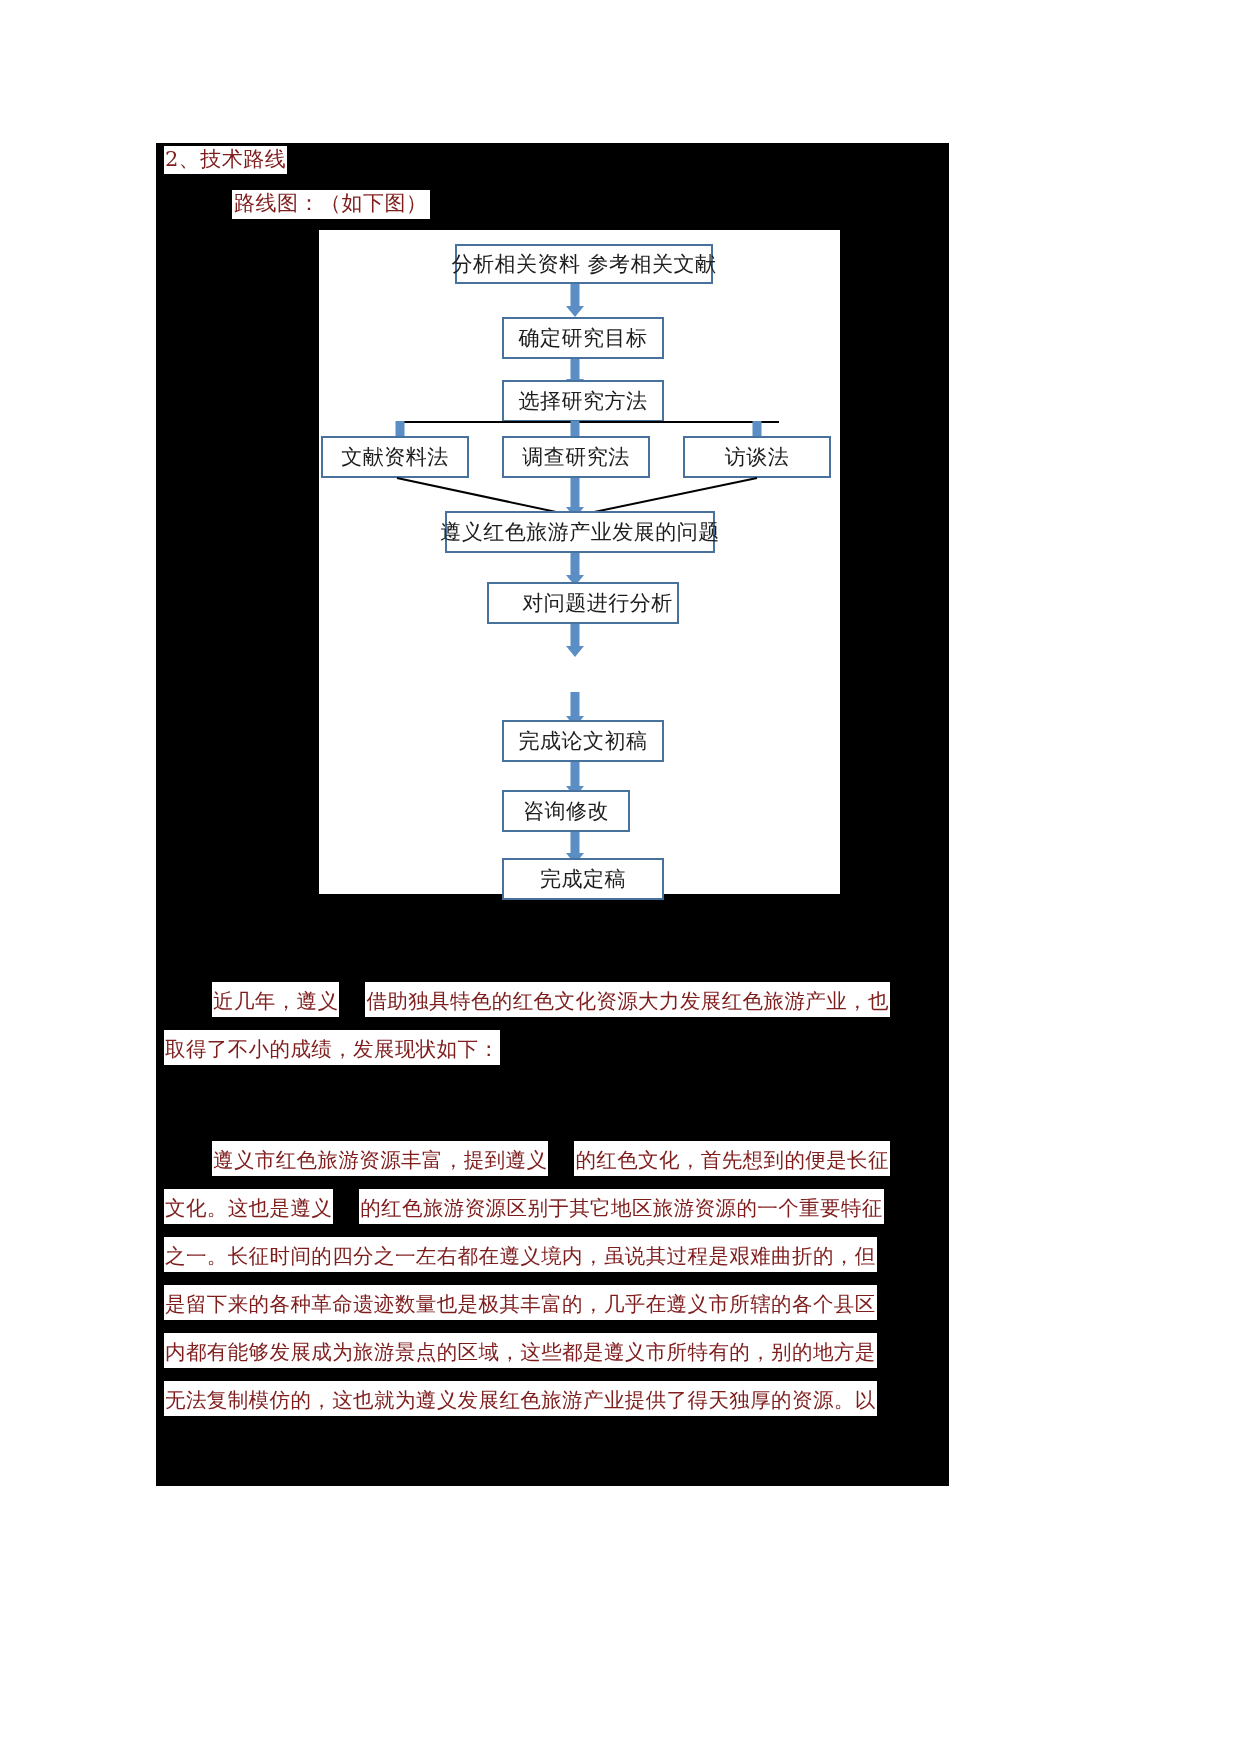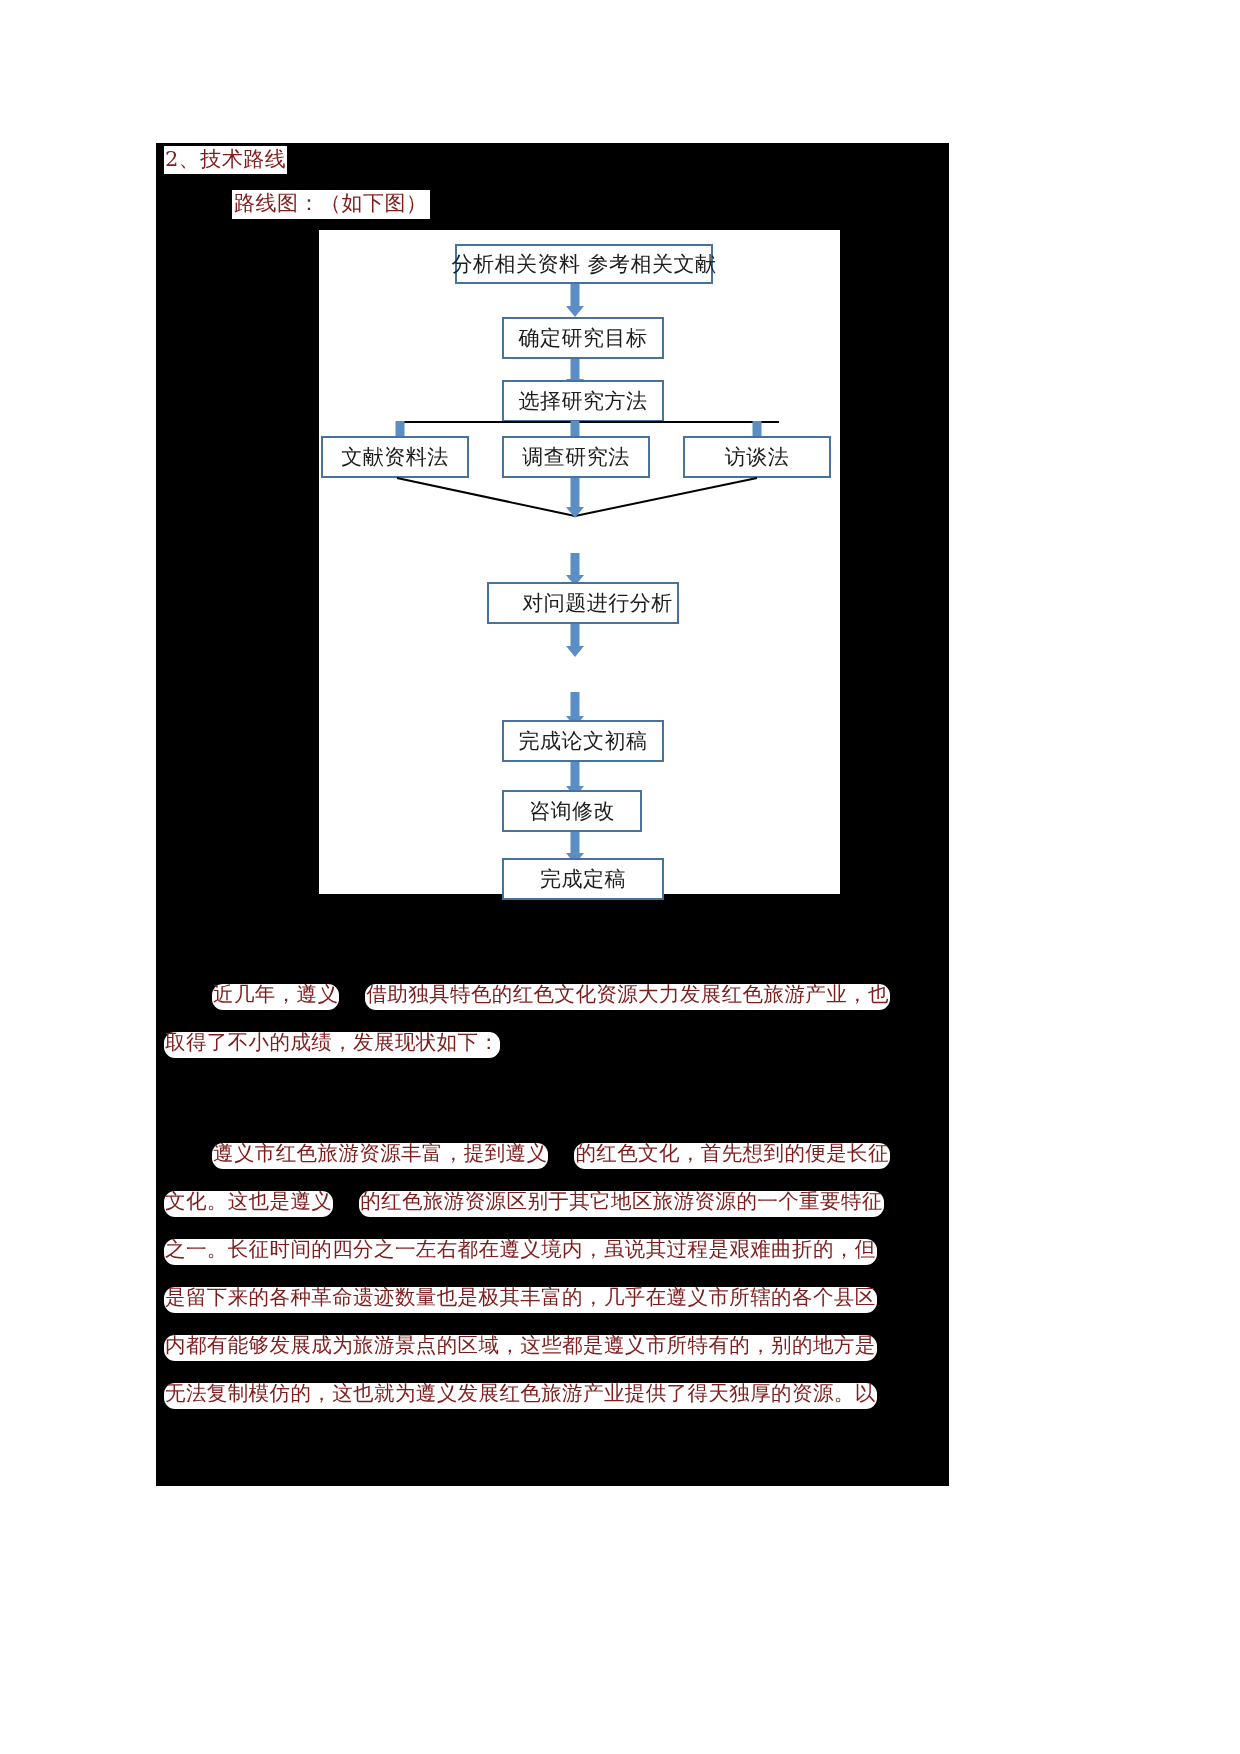--- a/index.html
+++ b/index.html
@@ -102,21 +102,21 @@
   
   .hline { position: absolute; background: #000000; height: 2px; }
 
   
   .para-line {
     position: absolute;
     font-size: 20.5px;
     letter-spacing: 0.4px;
     white-space: nowrap;
   }
-  .para-line .hl { padding: 0 1px 5px 1px; border-radius: 11px; }
+  .para-line .hl { padding: 9px 1px 5px 1px; }
   .para-line .gap { display: inline-block; width: 26px; }
 </style>
 </head>
 <body>
 
 <div id="page-black"></div>
 
 <div id="heading-line">
   <span class="hl">2、技术路线</span>
 </div>
@@ -177,20 +177,23 @@
   <svg style="position:absolute; left:0; top:244px; width:521px; height:46px; overflow:visible;">
     <line x1="78" y1="4" x2="256" y2="42" stroke="#000000" stroke-width="2"></line>
     <line x1="438" y1="4" x2="256" y2="42" stroke="#000000" stroke-width="2"></line>
   </svg>
 
   <div class="arrow" style="left:246px; top:248px; width:20px; height:40px;">
     <div class="shaft" style="height:29px;"></div>
       <div class="head"></div>
   </div>
 
+  <div class="fc-box" style="left:126px; top:281px; width:270px; height:42px;">
+    <span>遵义红色旅游产业发展的问题</span>
+  </div>
 
   <div class="arrow" style="left:246px; top:323px; width:20px; height:33px;">
     <div class="shaft" style="height:23px;"></div>
       <div class="head"></div>
   </div>
 
   <div class="fc-box" style="left:168px; top:352px; width:192px; height:42px;padding-left:29px;">
     <span>对问题进行分析</span>
   </div>
 
@@ -207,21 +210,21 @@
 
   <div class="fc-box" style="left:183px; top:490px; width:162px; height:42px;">
     <span>完成论文初稿</span>
   </div>
 
   <div class="arrow" style="left:246px; top:532px; width:20px; height:35px;">
     <div class="shaft" style="height:25px;"></div>
       <div class="head"></div>
   </div>
 
-  <div class="fc-box" style="left:183px; top:560px; width:140px; height:42px;">
+  <div class="fc-box" style="left:183px; top:560px; width:128px; height:42px;">
     <span>咨询修改</span>
   </div>
 
   <div class="arrow" style="left:246px; top:602px; width:20px; height:32px;">
     <div class="shaft" style="height:22px;"></div>
       <div class="head"></div>
   </div>
 
   <div class="fc-box" style="left:183px; top:628px; width:162px; height:42px;">
     <span>完成定稿</span>

